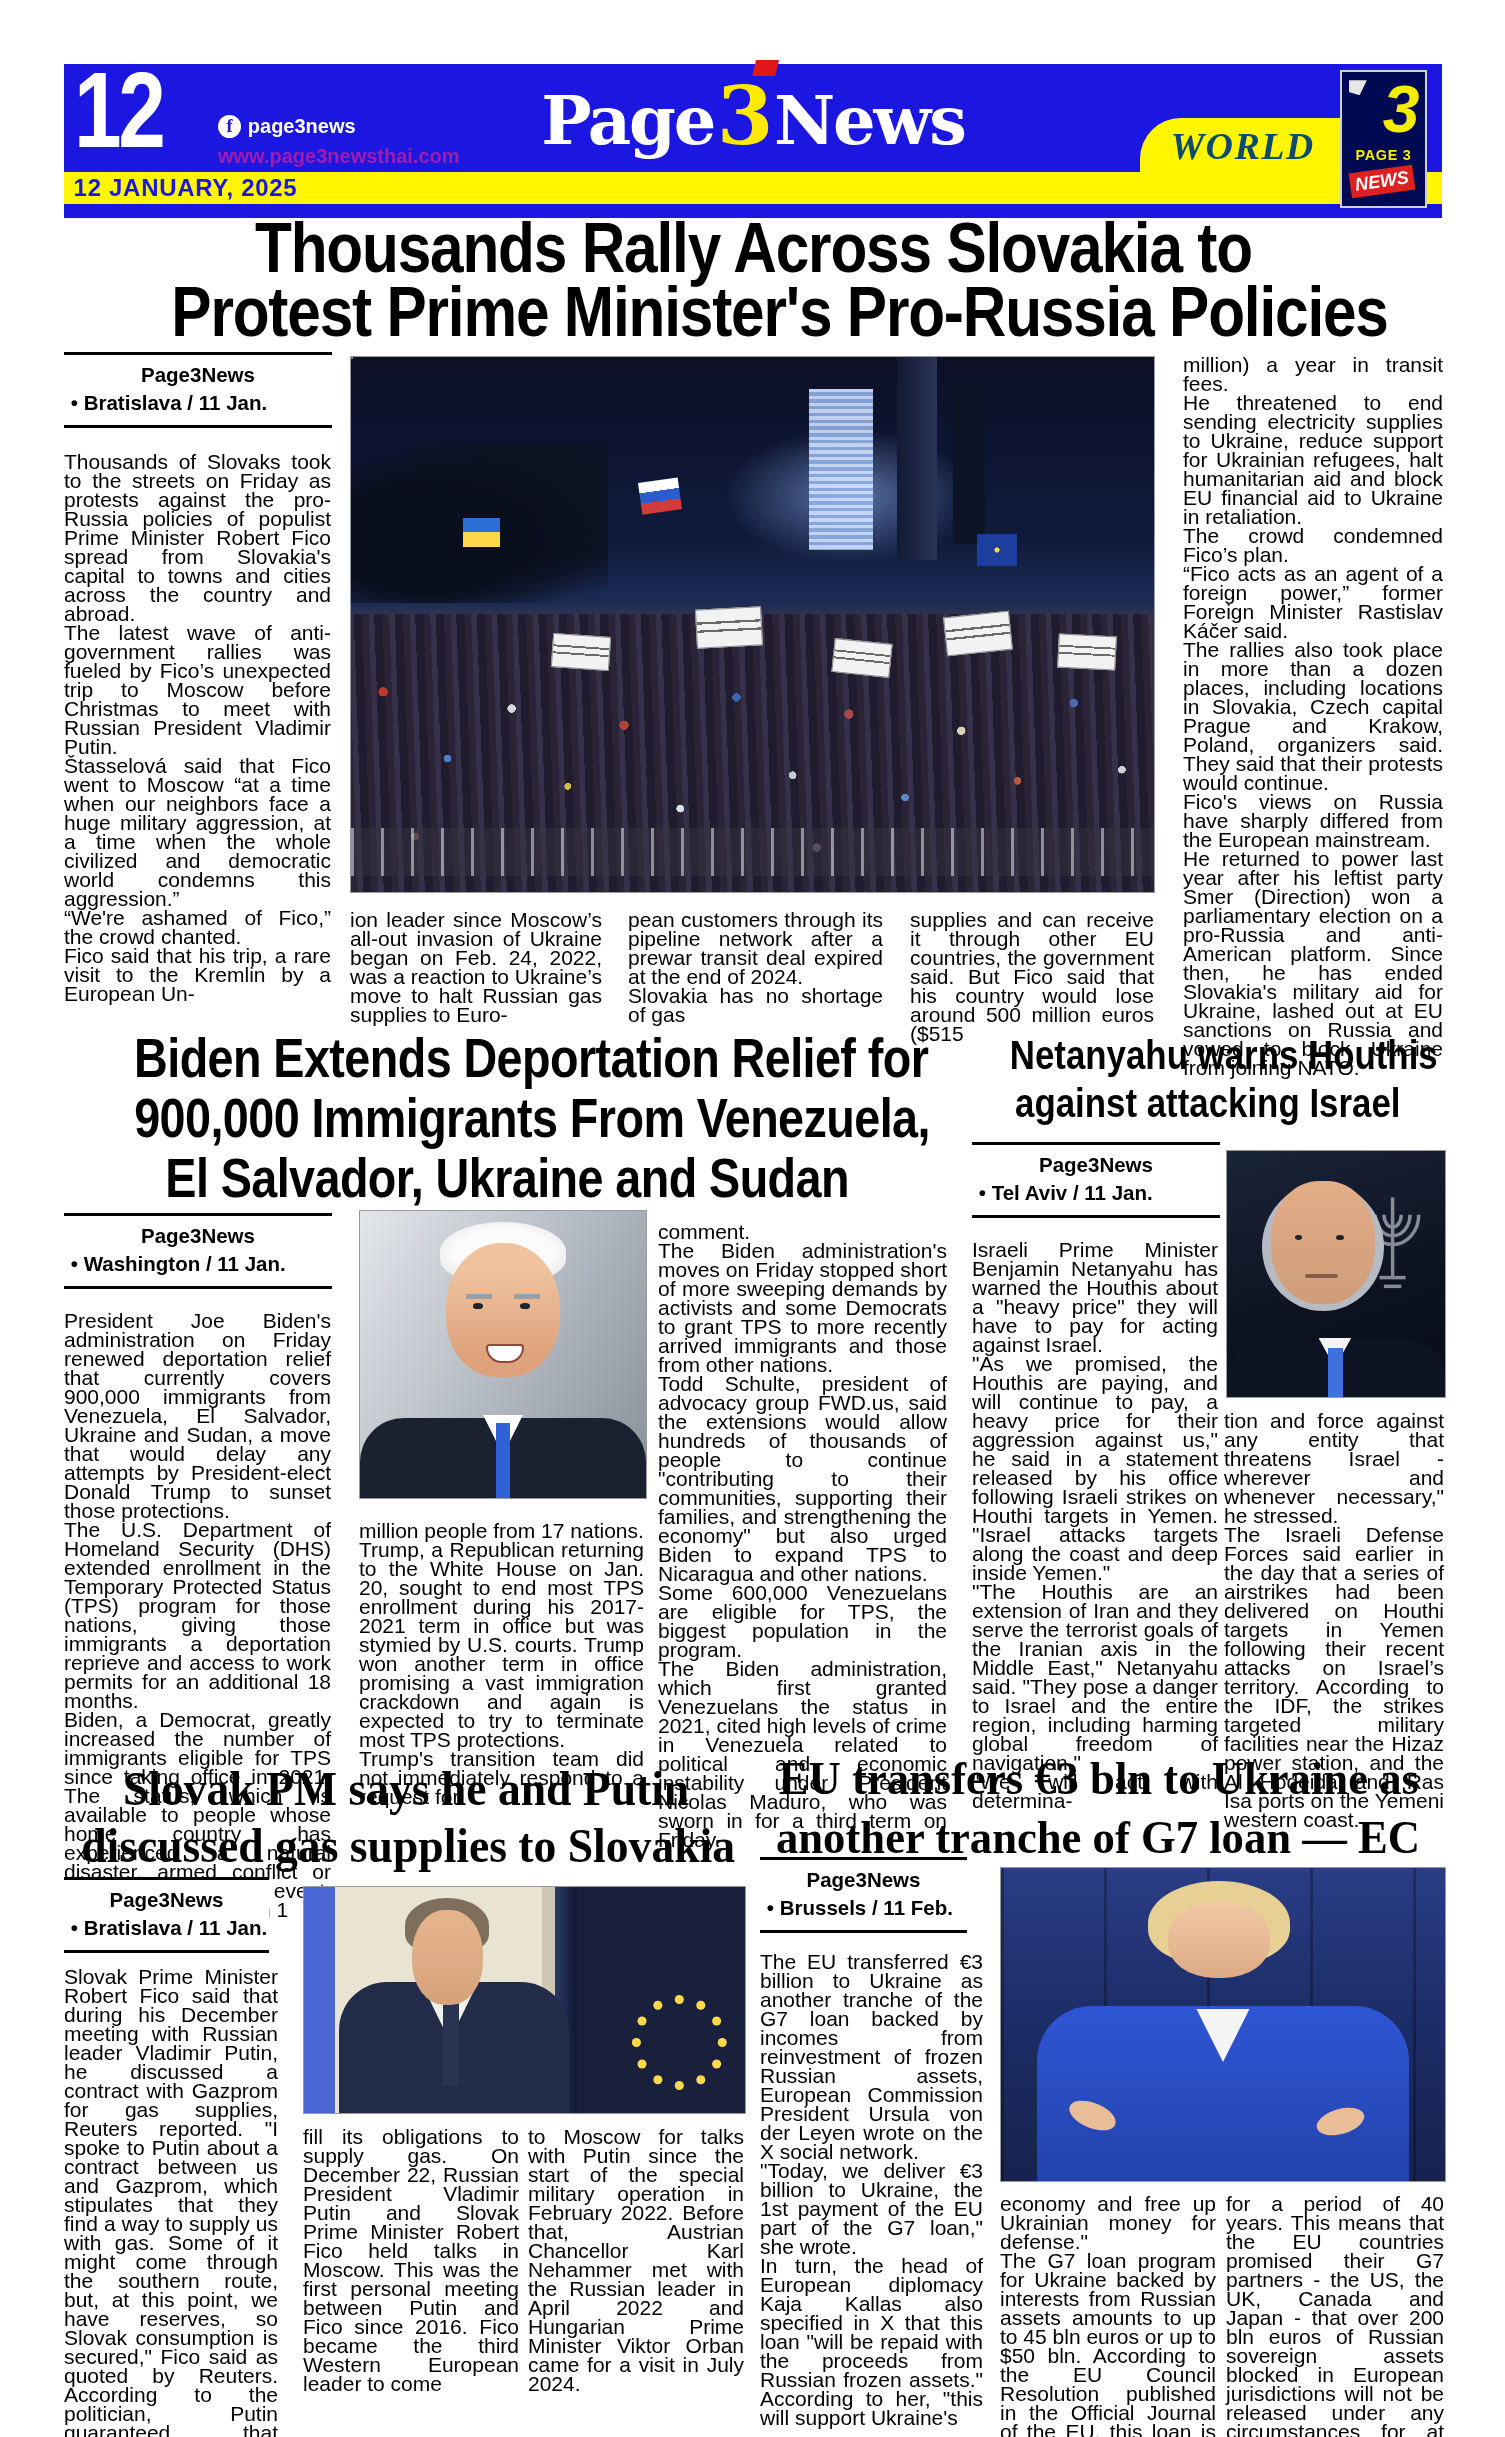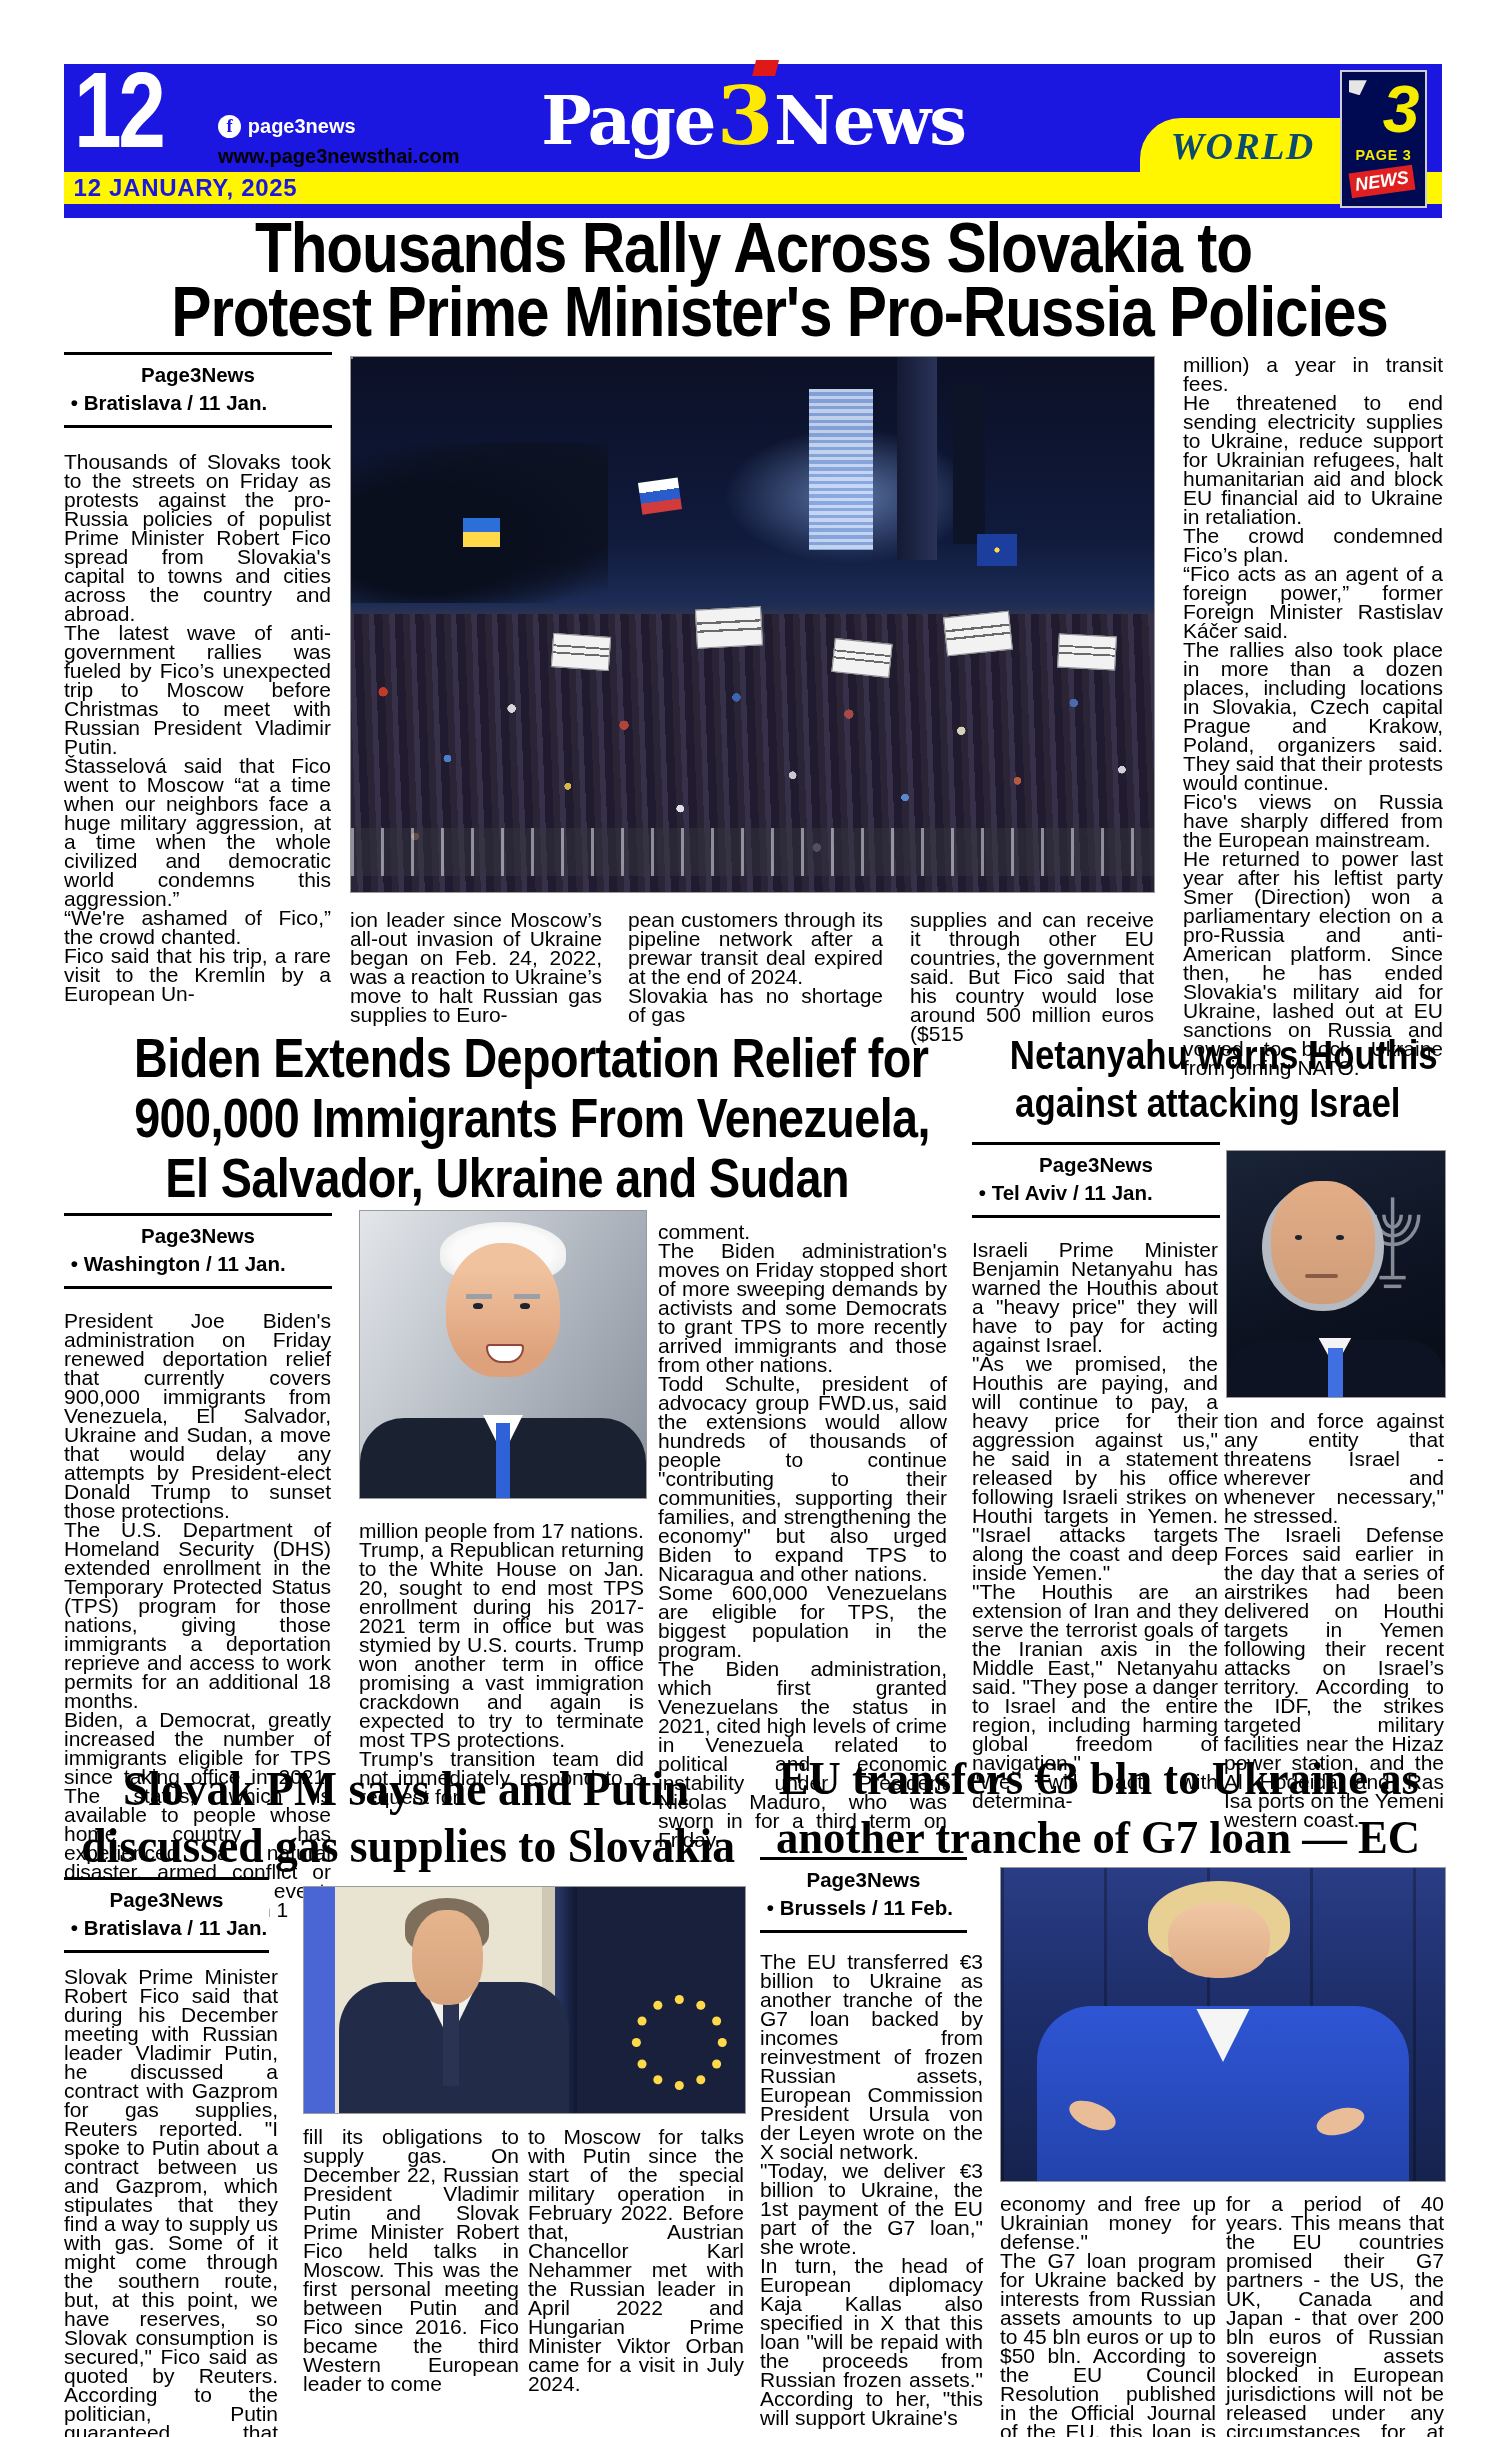--- a/index.html
+++ b/index.html
@@ -8,21 +8,21 @@
   .abs{position:absolute;}
 
   
   #top-blue{left:64px;top:64px;width:1378px;height:108px;background:#1c17e0;}
   #page-num{left:74px;top:57px;font-size:107px;font-weight:bold;color:#fff;line-height:1;
             letter-spacing:-4.1px;transform:scaleX(.8);transform-origin:left top;}
   #fb-row{left:218px;top:115px;display:flex;align-items:center;gap:6.8px;color:#fff;font-weight:bold;font-size:20px;}
   .fb-circle{width:23px;height:23px;border-radius:50%;background:#fff;color:#1c17e0;
              font-family:"Liberation Serif",serif;font-weight:bold;font-size:18.5px;
              display:flex;align-items:center;justify-content:center;}
-  #site{left:218px;top:145px;color:#000000;font-weight:bold;font-size:20px;}
+  #site{left:218px;top:145px;color:#a21caf;font-weight:bold;font-size:20px;}
   #masthead{left:64px;top:71px;width:1378px;text-align:center;color:#fff;
             font-family:"DejaVu Serif",serif;font-weight:bold;font-size:67px;line-height:89px;letter-spacing:-2.1px;}
   #masthead .m3{color:#ffe900;font-size:81px;position:relative;padding:0 2.7px;}
   #masthead .m3 .flag{position:absolute;top:-8.2px;right:-2.7px;width:23px;height:16.4px;background:#e01818;transform:skewX(-14deg);}
   #world-panel{left:1140px;top:118px;width:205px;height:55px;background:#fff600;border-top-left-radius:41px;
                display:flex;align-items:center;justify-content:center;}
   #world-panel span{color:#0c4a6e;font:italic 700 38px "Liberation Serif",serif;letter-spacing:1.4px;}
   #date-bar{left:64px;top:172px;width:1378px;height:31.5px;background:#fff600;display:flex;align-items:center;}
   #date-bar span{color:#1c17e0;font-weight:bold;font-size:24px;padding-left:9.6px;letter-spacing:0.7px;}
   #blue-strip{left:64px;top:204px;width:1378px;height:13.7px;background:#1c17e0;}

